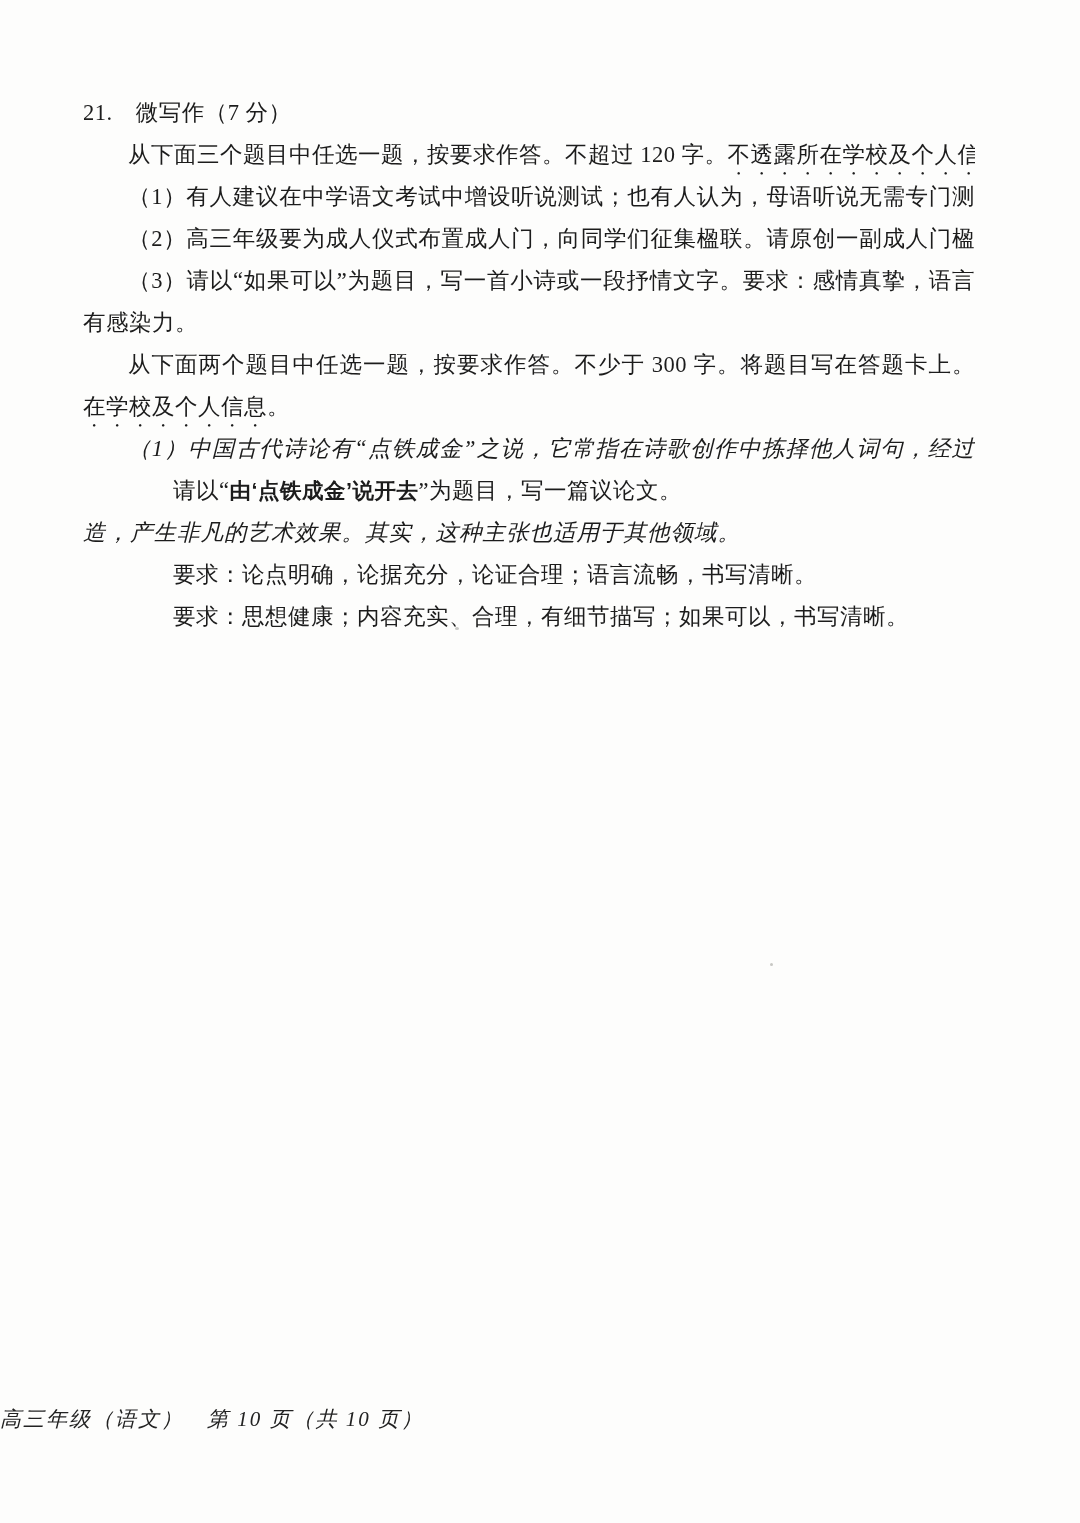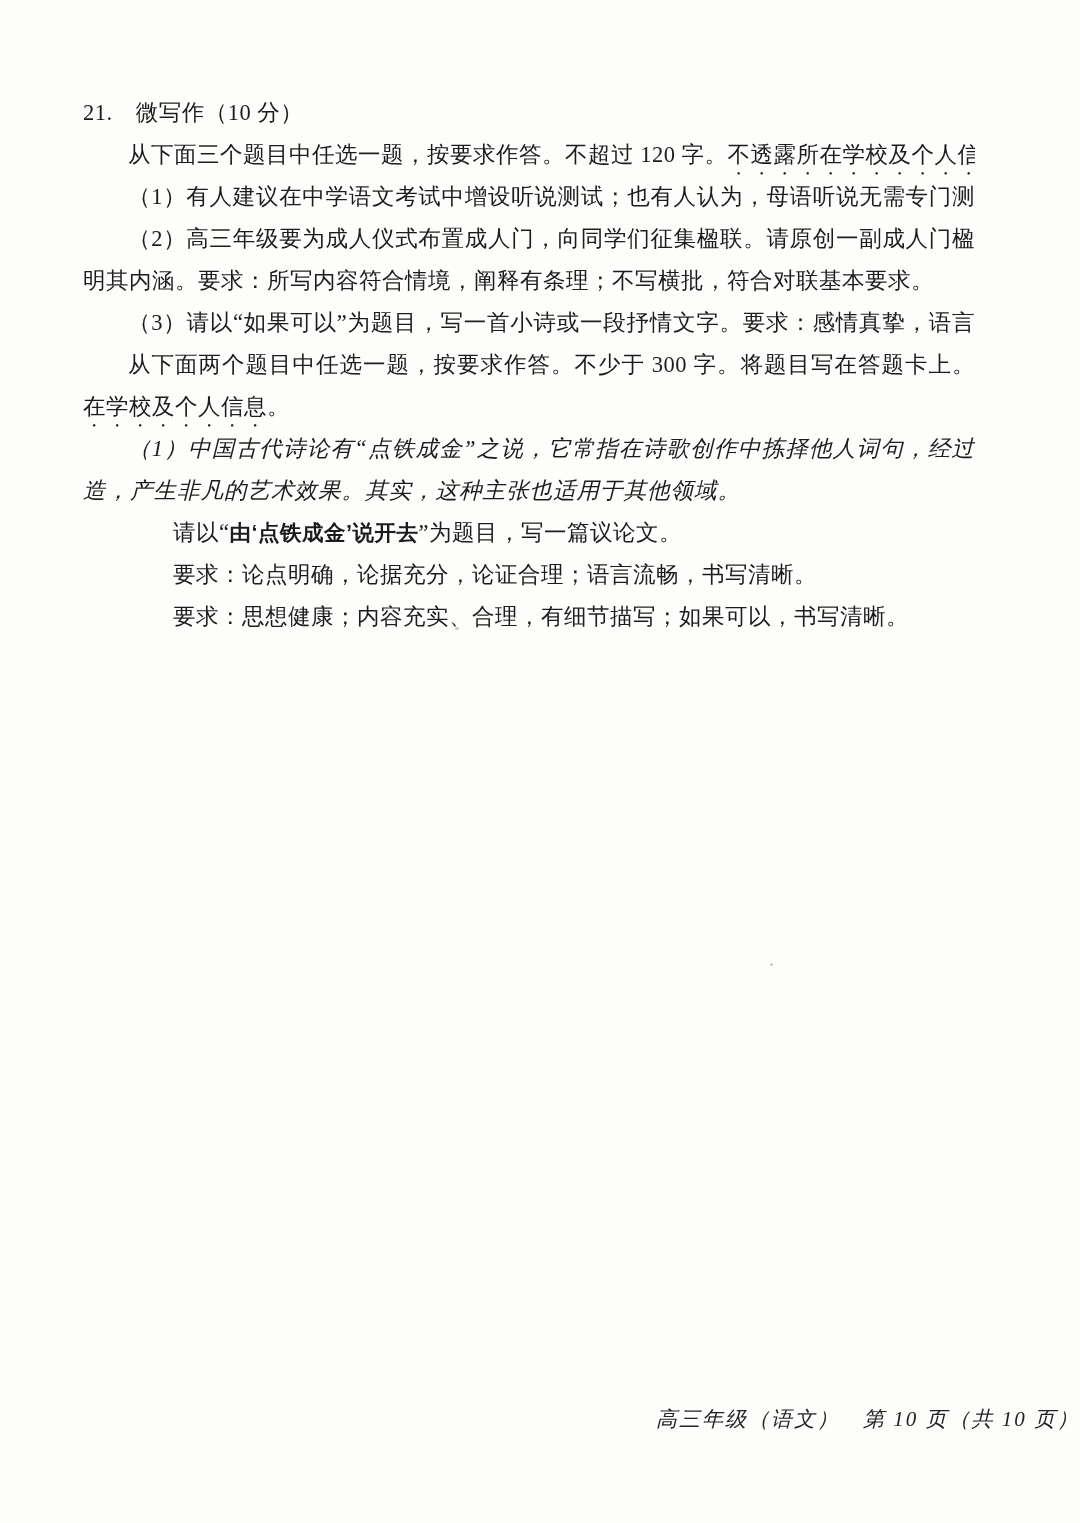--- a/index.html
+++ b/index.html
@@ -51,52 +51,52 @@
     -webkit-text-emphasis: filled dot;
     -webkit-text-emphasis-position: under right;
     text-emphasis: filled dot;
     text-emphasis-position: under right;
   }
   .footer {
     position: absolute;
     left: 0;
     right: 0;
     top: 1405px;
-    text-align: right;
+    text-align: left;
     font-size: 21px;
     font-style: italic;
     letter-spacing: 2px;
     color: #222;
   }
   
   .speck {
     position: absolute;
     border-radius: 50%;
     background: #9a9a96;
     opacity: 0.55;
   }
 </style>
 </head>
 <body>
 
 <div class="page">
 
   <div class="content">
 
-  <div class="line"><span>21.　微写作（10 分）</span></div>
+  <div class="line"><span>21.　微写作（7 分）</span></div>
       <div class="line ind2"><span>从下面三个题目中任选一题，按要求作答。不超过 120 字。</span><span class="em-dot">不透露所在学校及个人信息</span></div>
       <div class="line ind2 full"><span>（1）有人建议在中学语文考试中增设听说测试；也有人认为，母语听说无需专门测试。请谈</span></div>
       <div class="line ind2 full"><span>（2）高三年级要为成人仪式布置成人门，向同学们征集楹联。请原创一副成人门楹联，并阐</span></div>
-      <div class="line"><span>明其内涵。要求：所写内容符合情境，阐释有条理；不写横批，符合对联基本要求。</span></div>
       <div class="line ind2 full"><span>（3）请以“如果可以”为题目，写一首小诗或一段抒情文字。要求：感情真挚，语言生动，</span></div>
+      <div class="line"><span>有感染力。</span></div>
       <div class="line ind2 full"><span>从下面两个题目中任选一题，按要求作答。不少于 300 字。将题目写在答题卡上。</span></div>
       <div class="line"><span class="em-dot">在学校及个人信息</span><span>。</span></div>
       <div class="line ind2 full kai"><span>（1）中国古代诗论有“点铁成金”之说，它常指在诗歌创作中拣择他人词句，经过加工改</span></div>
+      <div class="line ind4"><span>请以“</span><span class="hei">由‘点铁成金’说开去</span><span>”为题目，写一篇议论文。</span></div>
       <div class="line kai"><span>造，产生非凡的艺术效果。其实，这种主张也适用于其他领域。</span></div>
-      <div class="line ind4"><span>请以“</span><span class="hei">由‘点铁成金’说开去</span><span>”为题目，写一篇议论文。</span></div>
       <div class="line ind4"><span>要求：论点明确，论据充分，论证合理；语言流畅，书写清晰。</span></div>
       <div class="line ind4"><span>要求：思想健康；内容充实、合理，有细节描写；如果可以，书写清晰。</span></div>
     </div>
 
   <div class="speck" style="left:455px; top:627px; width:4px; height:3px;"></div>
   <div class="speck" style="left:770px; top:963px; width:3px; height:3px;"></div>
 
   <div class="footer">
     <span>高三年级（语文）　第 10 页（共 10 页）</span>
   </div>

